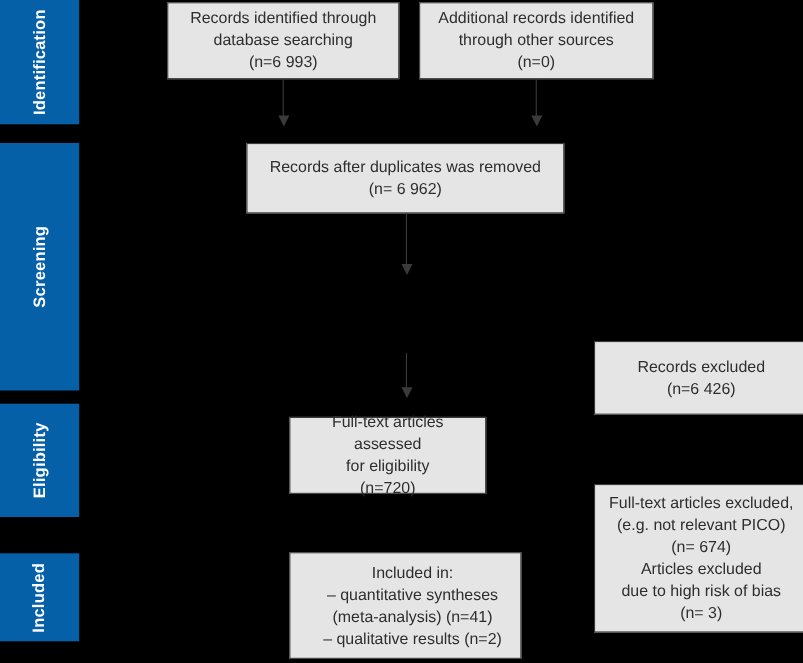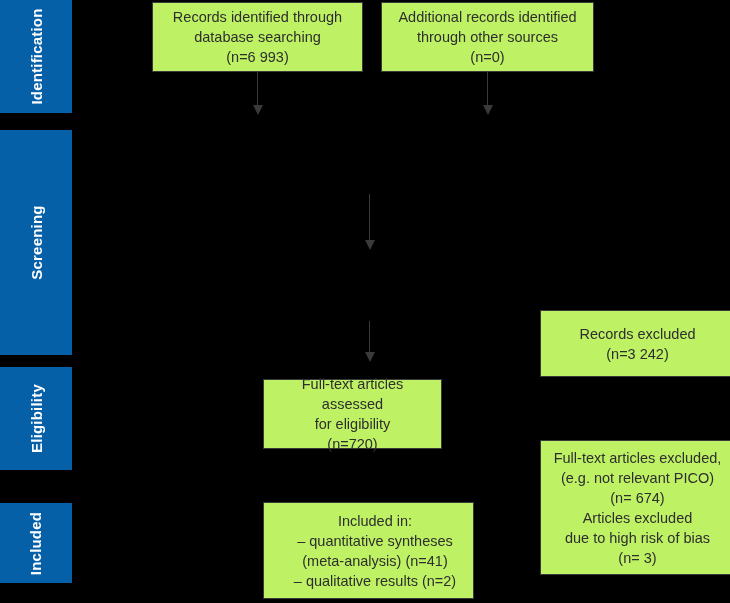--- a/index.html
+++ b/index.html
@@ -36,21 +36,21 @@
   }
 
   
   .box {
     position: absolute;
     border: 1px solid #3a3a3a;
     box-sizing: border-box;
     display: flex;
     align-items: center;
     justify-content: center;
-    background: #bef264;
+    background: #e5e5e5;
   }
   .box-text {
     color: #2e2e2e;
     font-size: 14.5px;
     line-height: 1.38;
     text-align: center;
     white-space: pre-line;
     padding: 0 6px;
   }
   .box-text.left-align {
@@ -105,31 +105,35 @@
 through other sources
 (n=0)</div>
   </div>
 
   <div class="arrow-line" style="left:257px; top:72px; height:35px;"></div>
   <div class="arrow-head" style="left:253px; top:105px;"></div>
 
   <div class="arrow-line" style="left:487px; top:72px; height:35px;"></div>
   <div class="arrow-head" style="left:483px; top:105px;"></div>
 
+  <div class="box" style="left:224px; top:130px; width:289px; height:64px;">
+    <div class="box-text">Records after duplicates was removed
+(n= 6 962)</div>
+  </div>
 
   <div class="arrow-line" style="left:369px; top:194px; height:48px;"></div>
   <div class="arrow-head" style="left:365px; top:240px;"></div>
 
 
   <div class="arrow-line" style="left:369px; top:321px; height:36px;"></div>
   <div class="arrow-head" style="left:365px; top:352px;"></div>
 
   <div class="box" style="left:540px; top:310px; width:195px; height:67px;">
     <div class="box-text">Records excluded
-(n=3 242)</div>
+(n=6 426)</div>
   </div>
 
   <div class="box" style="left:263px; top:379px; width:179px; height:70px;">
     <div class="box-text">Full-text articles assessed
 for eligibility
 (n=720)</div>
   </div>
 
   <div class="box" style="left:540px; top:440px; width:195px; height:135px;">
     <div class="box-text">Full-text articles excluded,

